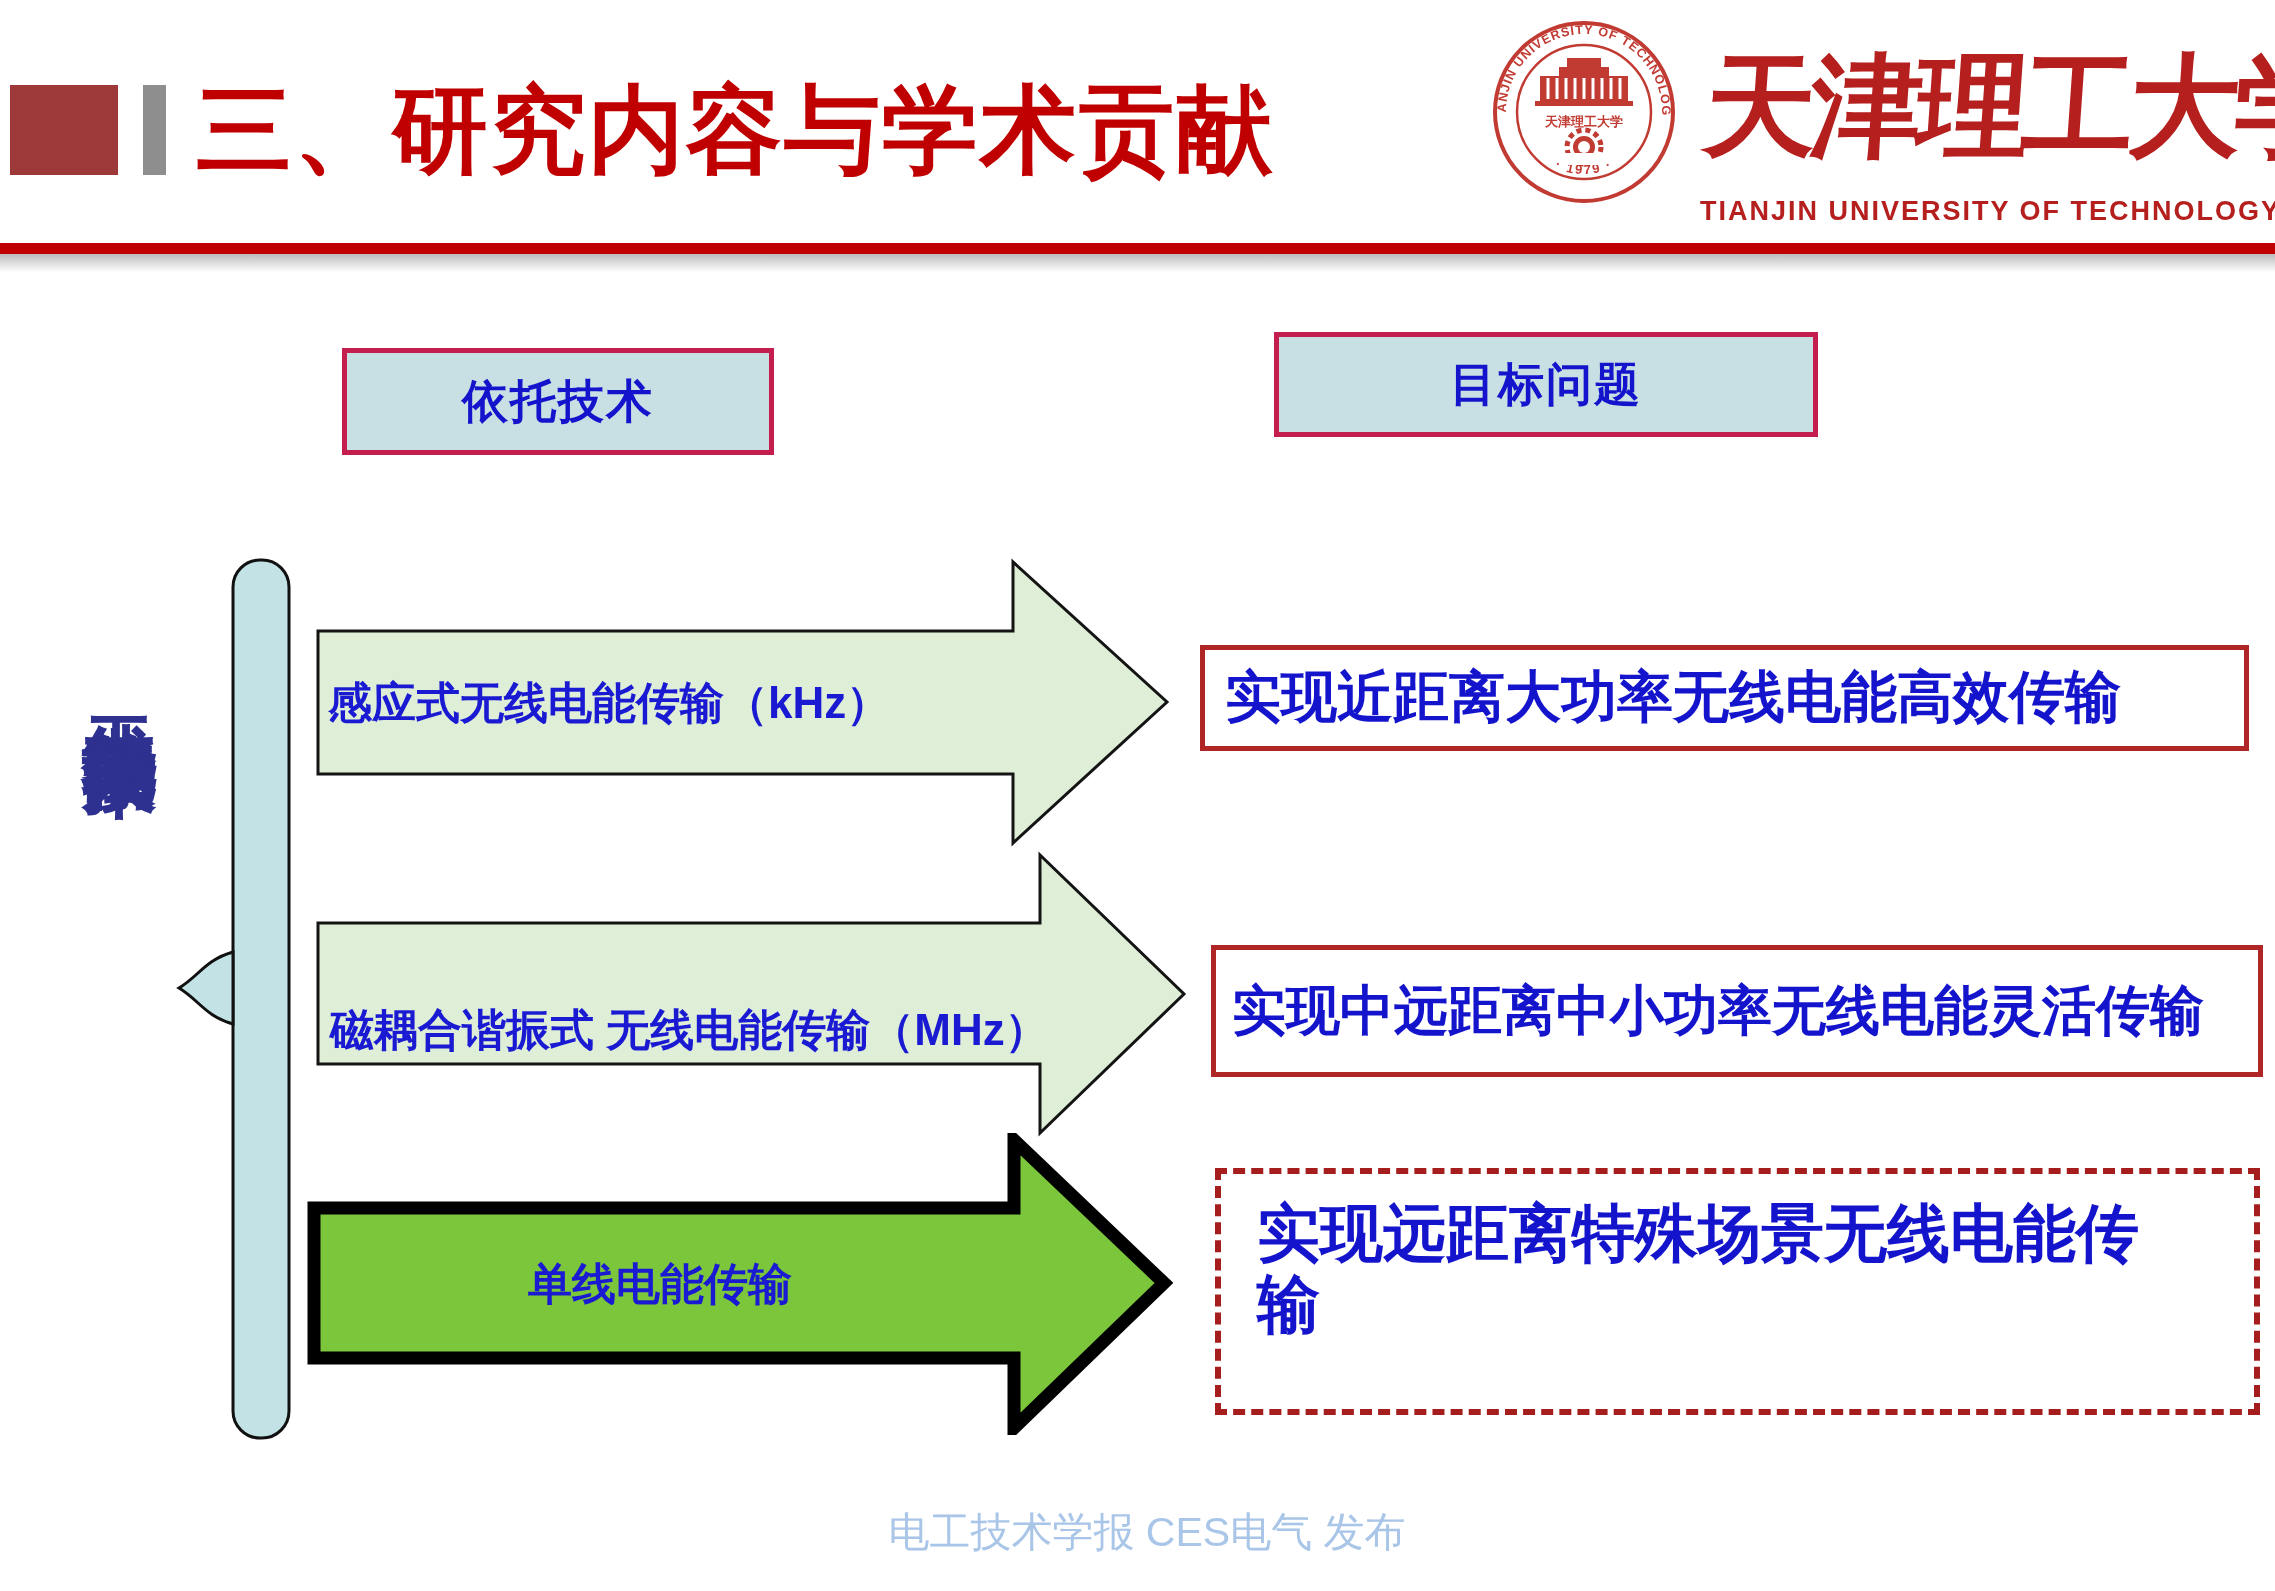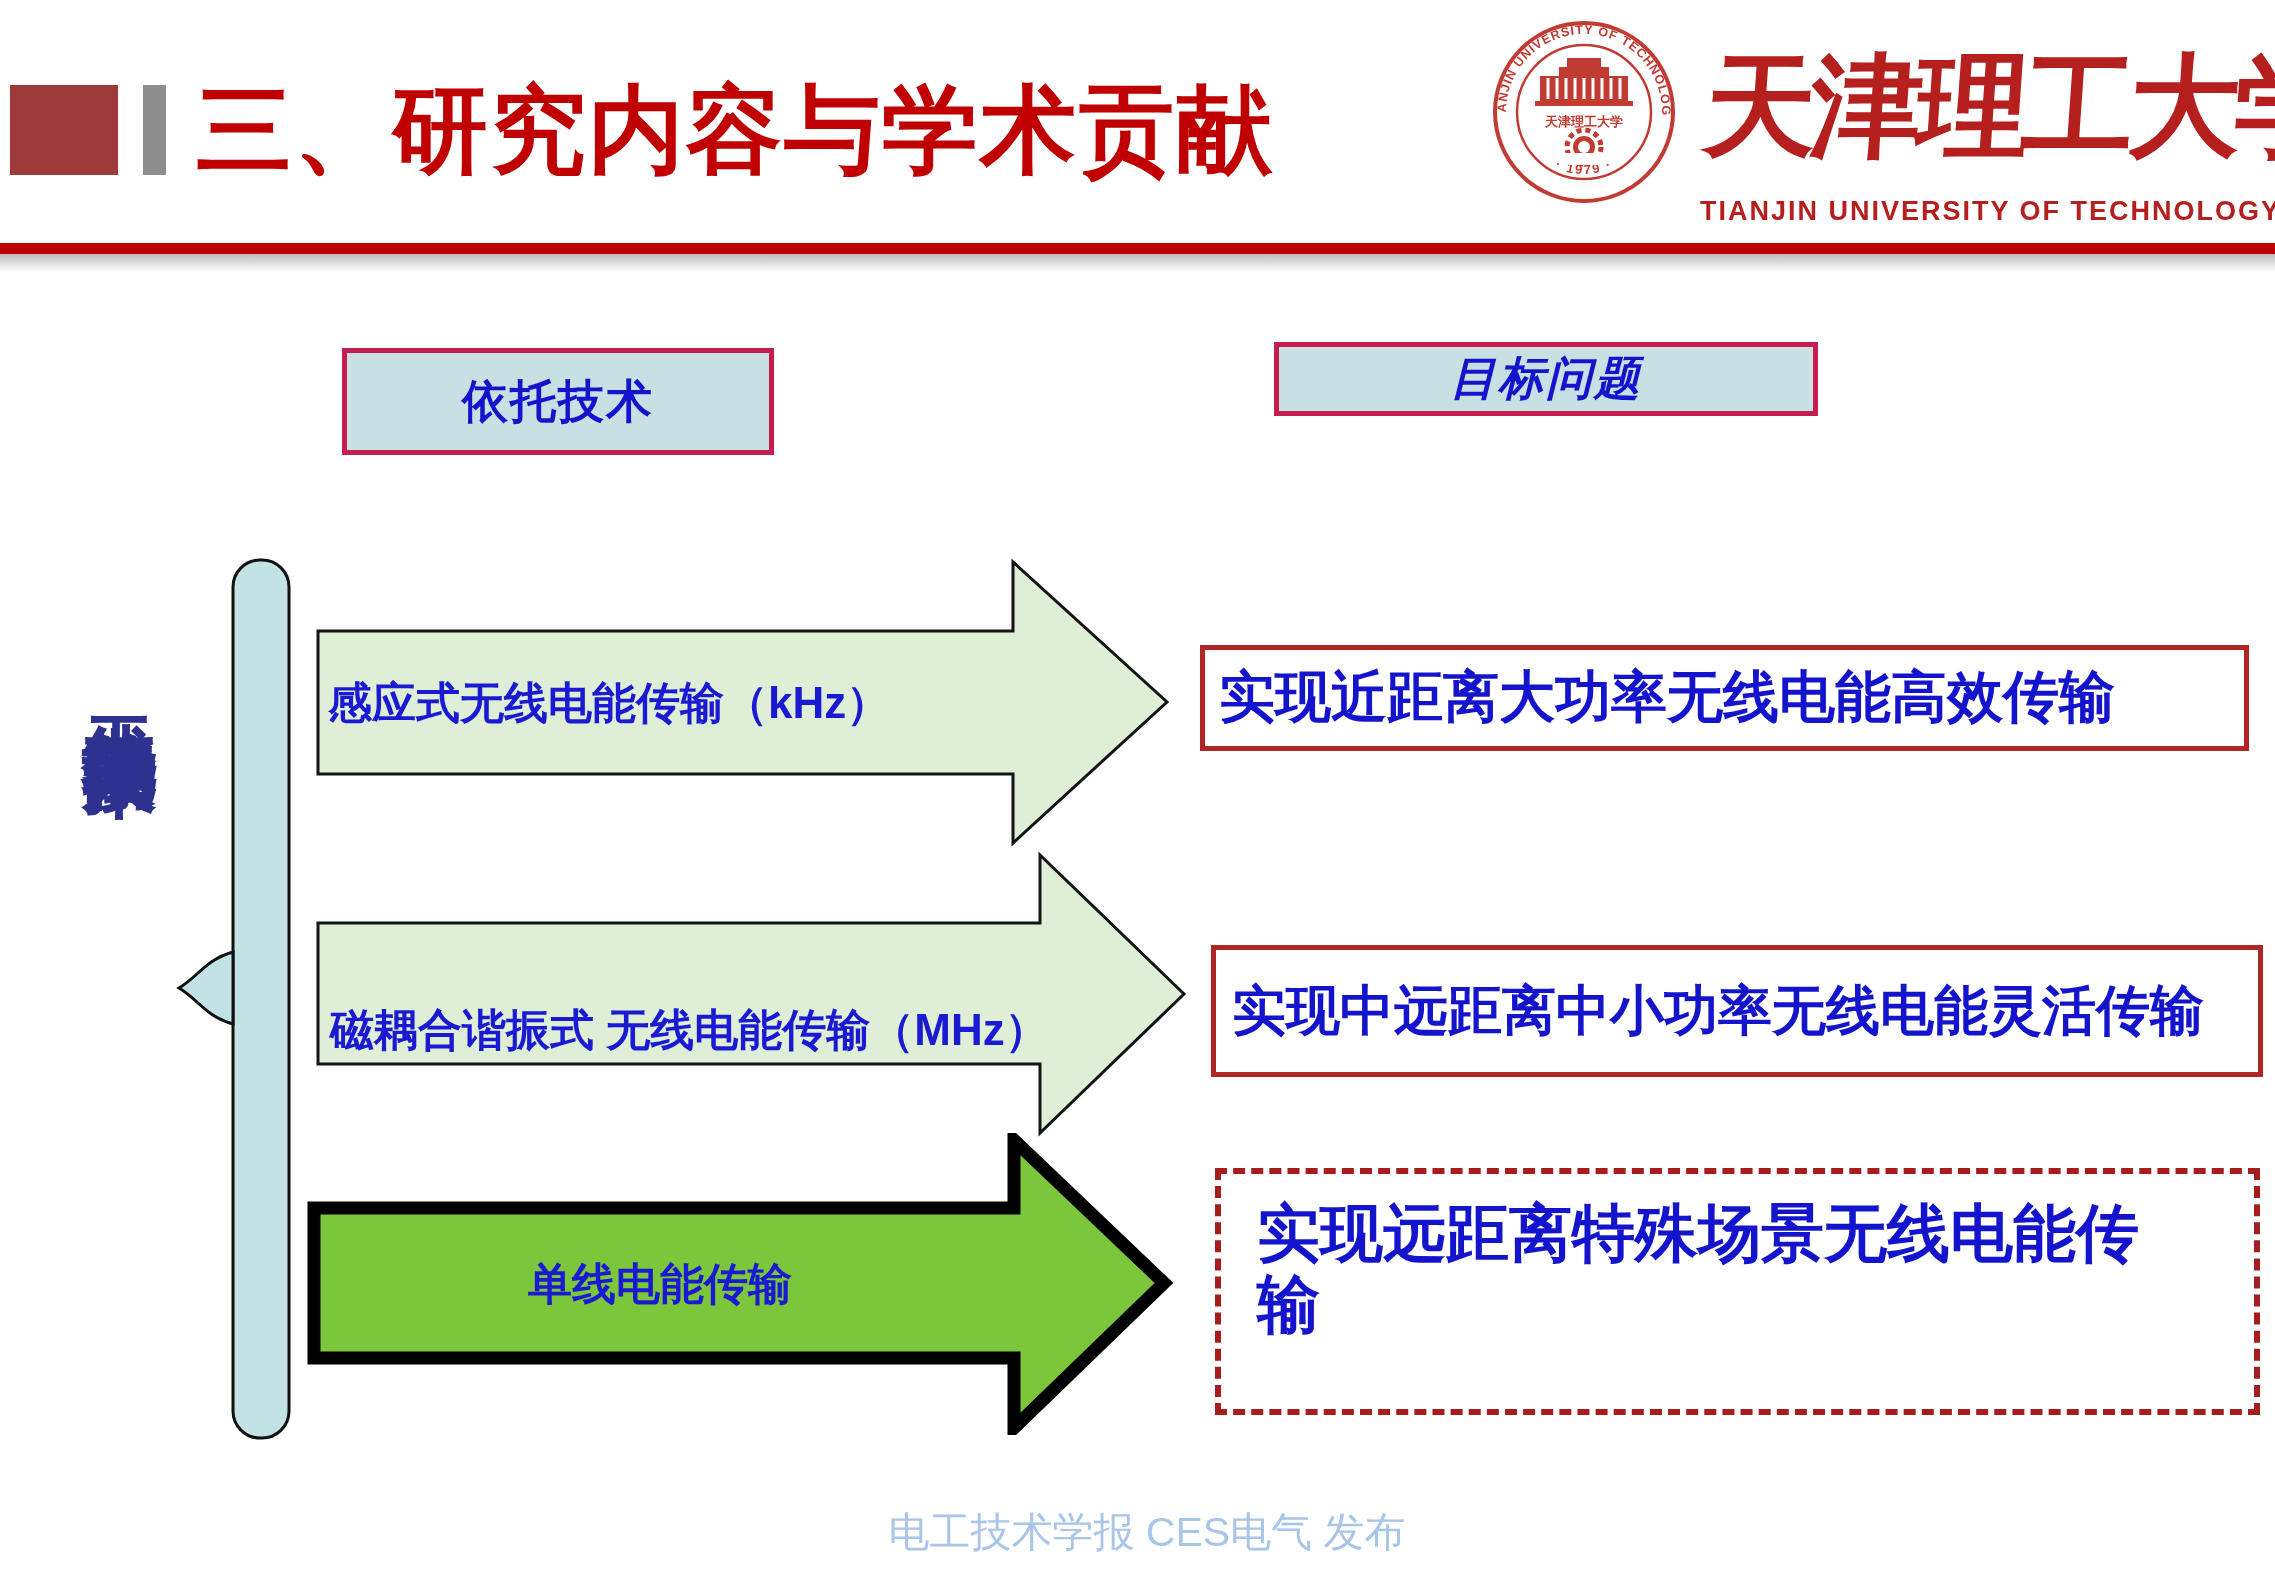--- a/index.html
+++ b/index.html
@@ -31,21 +31,21 @@
   .rule-shadow{left:0;top:254px;width:2275px;height:18px;
     background:linear-gradient(#bbbbbb,rgba(187,187,187,0));}
 
   
   .hdr-box{
     background:#c8dfe3;border:5px solid #c41e4f;box-sizing:border-box;
     display:flex;align-items:center;justify-content:center;
     font-size:46px;font-weight:bold;color:#1414cc;letter-spacing:2px;
   }
   .hdr-tech{left:342px;top:348px;width:432px;height:107px;}
-  .hdr-goal{left:1274px;top:342px;width:544px;height:74px;font-style:italic;}
+  .hdr-goal{left:1274px;top:332px;width:544px;height:105px;}
 
   
   .v-label{
     left:70px;top:658px;height:680px;
     writing-mode:vertical-rl;text-orientation:upright;
     font-family:"Liberation Serif","DejaVu Serif",serif;
     font-size:74px;font-weight:bold;color:#2f3191;letter-spacing:4px;
   }
   .bracket-svg{left:165px;top:552px;width:135px;height:895px;}
 
@@ -58,21 +58,21 @@
   .lbl-1{left:328px;top:633px;width:680px;height:140px;}
   .lbl-2{left:330px;top:960px;width:860px;height:140px;}
   .lbl-3{left:330px;top:1210px;width:660px;height:148px;justify-content:center;}
 
   
   .goal-box{
     box-sizing:border-box;background:#ffffff;
     display:flex;align-items:center;
     font-size:56px;font-weight:bold;color:#1414cc;white-space:nowrap;
   }
-  .goal-1{left:1200px;top:645px;width:1049px;height:106px;border:5px solid #b02525;padding-left:14px;font-family:Liberation Mono, monospace;}
+  .goal-1{left:1200px;top:645px;width:1049px;height:106px;border:5px solid #b02525;padding-left:20px;font-family:Liberation Mono, monospace;}
   .goal-2{left:1211px;top:945px;width:1052px;height:132px;border:5px solid #b02525;padding-left:16px;font-size:54px;}
   .goal-3{
     left:1215px;top:1168px;width:1045px;height:247px;border:6px dashed #a51d1d;
     display:block;padding:24px 0 0 36px;font-size:63px;line-height:71px;white-space:normal;
   }
   .goal-3 .wrap{max-width:920px;}
 
   
   .footer{
     left:837px;top:1505px;width:620px;text-align:center;

